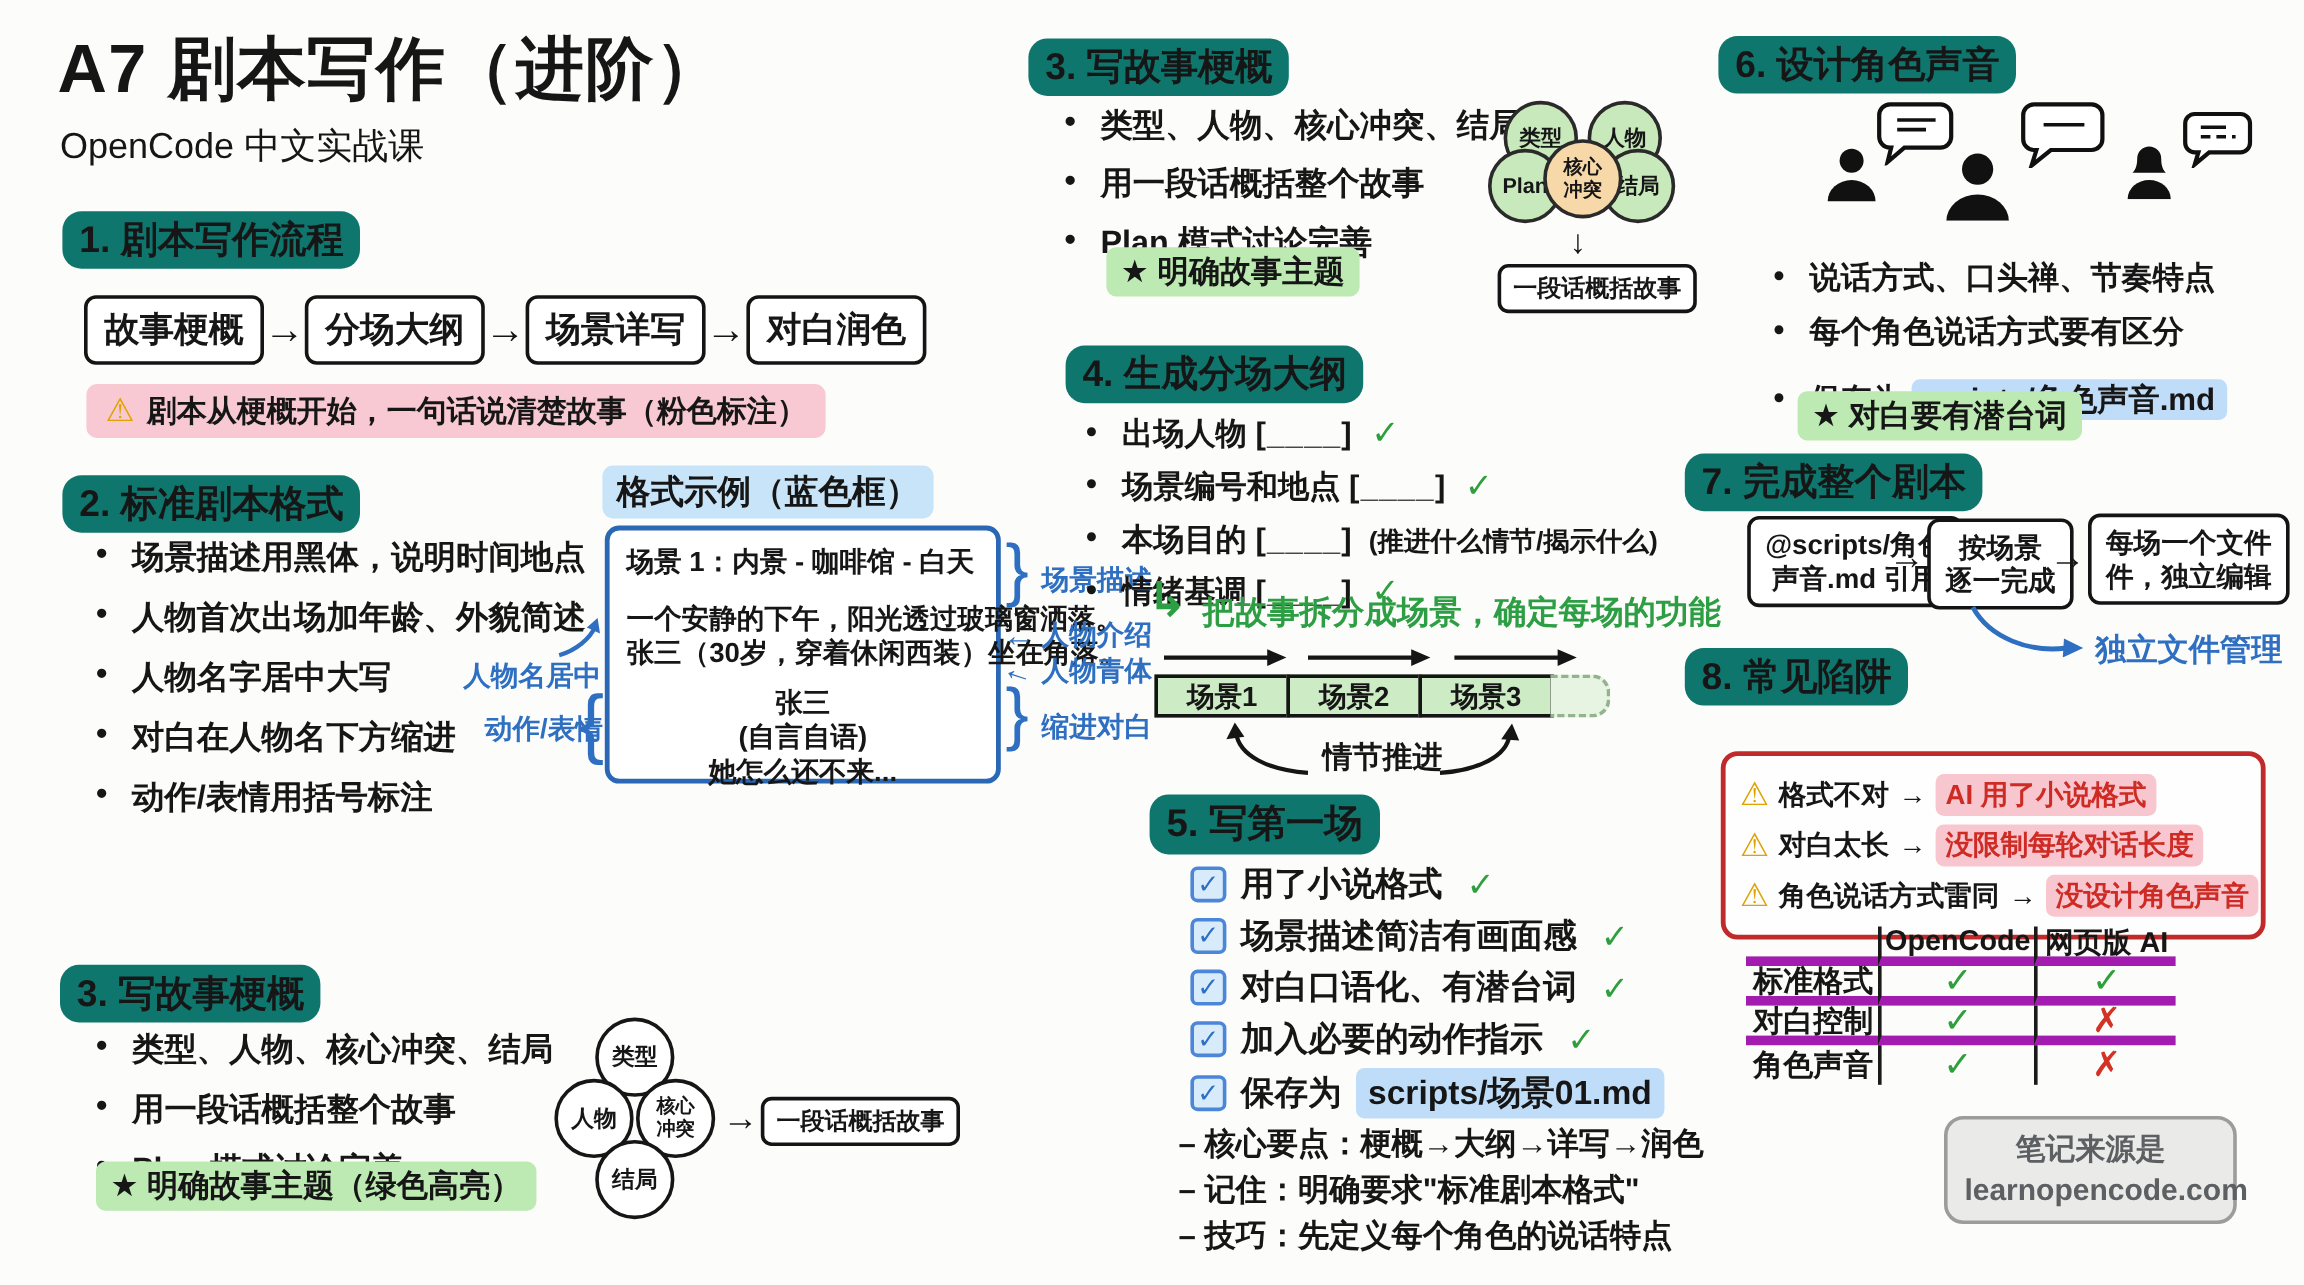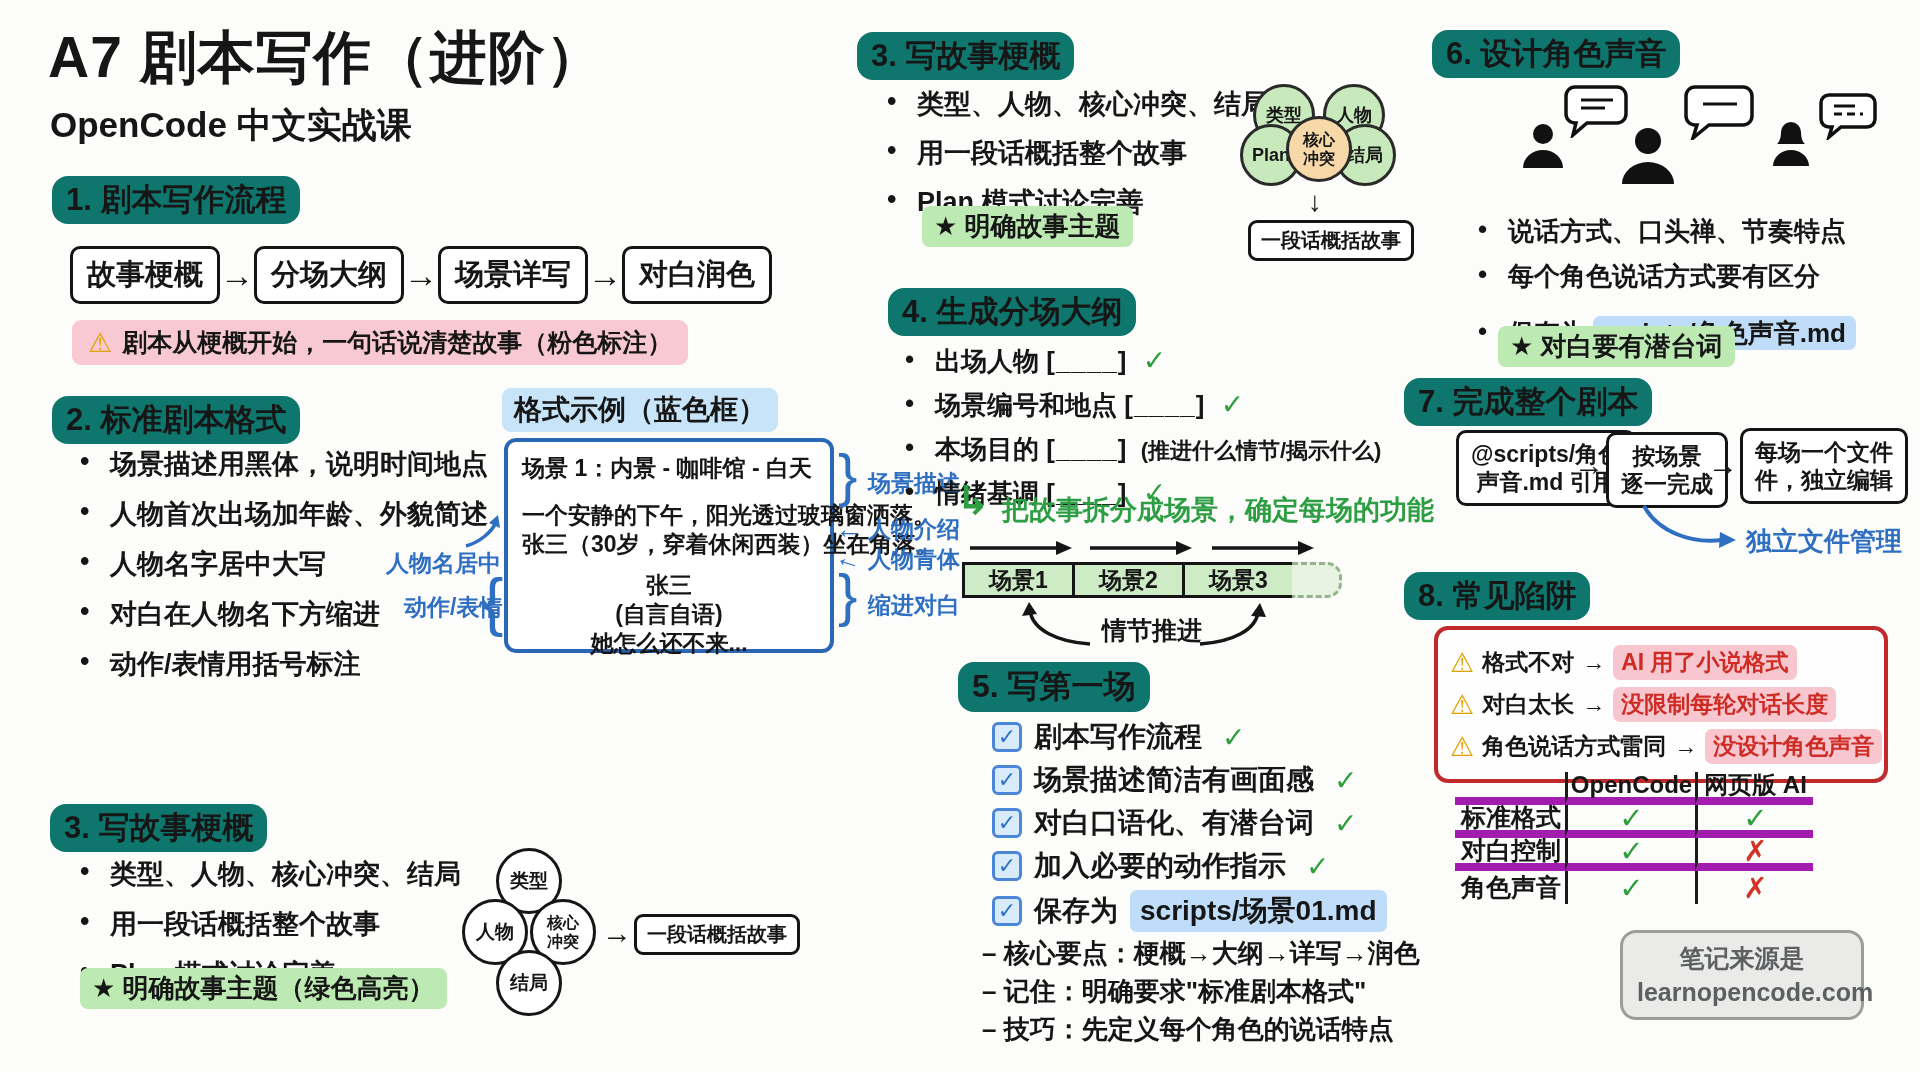--- a/index.html
+++ b/index.html
@@ -1,21 +1,21 @@
 <!DOCTYPE html>
 <html><head>
 <meta charset="utf-8">
 <style>
   html,body{margin:0;padding:0;}
   body{width:1920px;height:1071px;background:#FCFCFA;color:#161616;
        font-family:"Liberation Sans","DejaVu Sans",sans-serif;overflow:hidden;position:relative;}
   .abs{position:absolute;}
   .nw{white-space:nowrap;}
   .title{font-size:57px;font-weight:800;letter-spacing:1px;}
-  .subtitle{font-size:35px;font-weight:700;}
+  .subtitle{font-size:30px;font-weight:400;}
   .h-yellow{background:#0f766e;border-radius:16px;padding:3px 14px;font-size:31px;font-weight:700;white-space:nowrap;}
   .nbox{border:3.5px solid #141414;border-radius:10px;background:#fff;font-weight:700;white-space:nowrap;}
   .flowrow{display:flex;align-items:center;gap:0;}
   .flowrow .nbox{font-size:29px;padding:6px 14px;}
   .farrow{font-size:34px;font-weight:700;}
   .pink-note{background:#F8C9D3;border-radius:9px;padding:6px 16px;font-size:25px;font-weight:700;
              display:flex;align-items:center;gap:10px;white-space:nowrap;}
   .warn{color:#DFA300;font-size:27px;font-weight:400;}
   .blist{list-style:none;margin:0;padding:0;font-size:27px;font-weight:700;}
   .blist li{position:relative;padding-left:32px;margin-bottom:14px;white-space:nowrap;}
@@ -212,21 +212,21 @@
     <polygon points="30,16 37,2 45,14" fill="#151515"></polygon>
     <path d="M208 44 C240 42 264 30 266 12" stroke="#151515" stroke-width="3.5" fill="none"></path>
     <polygon points="259,16 268,3 274,17" fill="#151515"></polygon>
   </svg>
   <div class="abs tl-label" style="left:140px;top:76px">情节推进</div>
 </div>
 
 <div class="abs h-yellow" style="left:958px;top:662px;font-size:32px">5. 写第一场</div>
 <div class="s5row" style="left:992px;top:718px">
   <span class="cbx">✓</span>
-  <span>剧本写作流程</span>
+  <span>用了小说格式</span>
   <span class="gcheck">✓</span>
 </div>
 <div class="s5row" style="left:992px;top:761px">
   <span class="cbx">✓</span>
   <span>场景描述简洁有画面感</span>
   <span class="gcheck">✓</span>
 </div>
 <div class="s5row" style="left:992px;top:804px">
   <span class="cbx">✓</span>
   <span>对白口语化、有潜台词</span>
@@ -301,21 +301,21 @@
 <div class="abs nbox sec7box" style="left:1740px;top:428px">
   <div>每场一个文件</div>
   <div>件，独立编辑</div>
 </div>
 <svg class="abs" style="left:1636px;top:502px" width="105" height="46">
   <path d="M8 4 C22 30 56 42 86 38" stroke="#2E6FC2" stroke-width="4" fill="none"></path>
   <polygon points="84,30 100,38 83,46" fill="#2E6FC2"></polygon>
 </svg>
 <div class="abs bluenote" style="left:1746px;top:524px">独立文件管理</div>
 
-<div class="abs h-yellow" style="left:1404px;top:572px">8. 常见陷阱</div>
+<div class="abs h-yellow" style="left:1404px;top:540px">8. 常见陷阱</div>
 <div class="abs redbox" style="left:1434px;top:626px">
   <div class="trap">
     <span class="warn">⚠</span>
     <span>格式不对</span>
     <span class="t-arrow">→</span>
     <span class="cause">AI 用了小说格式</span>
   </div>
   <div class="trap">
     <span class="warn">⚠</span>
     <span>对白太长</span>

